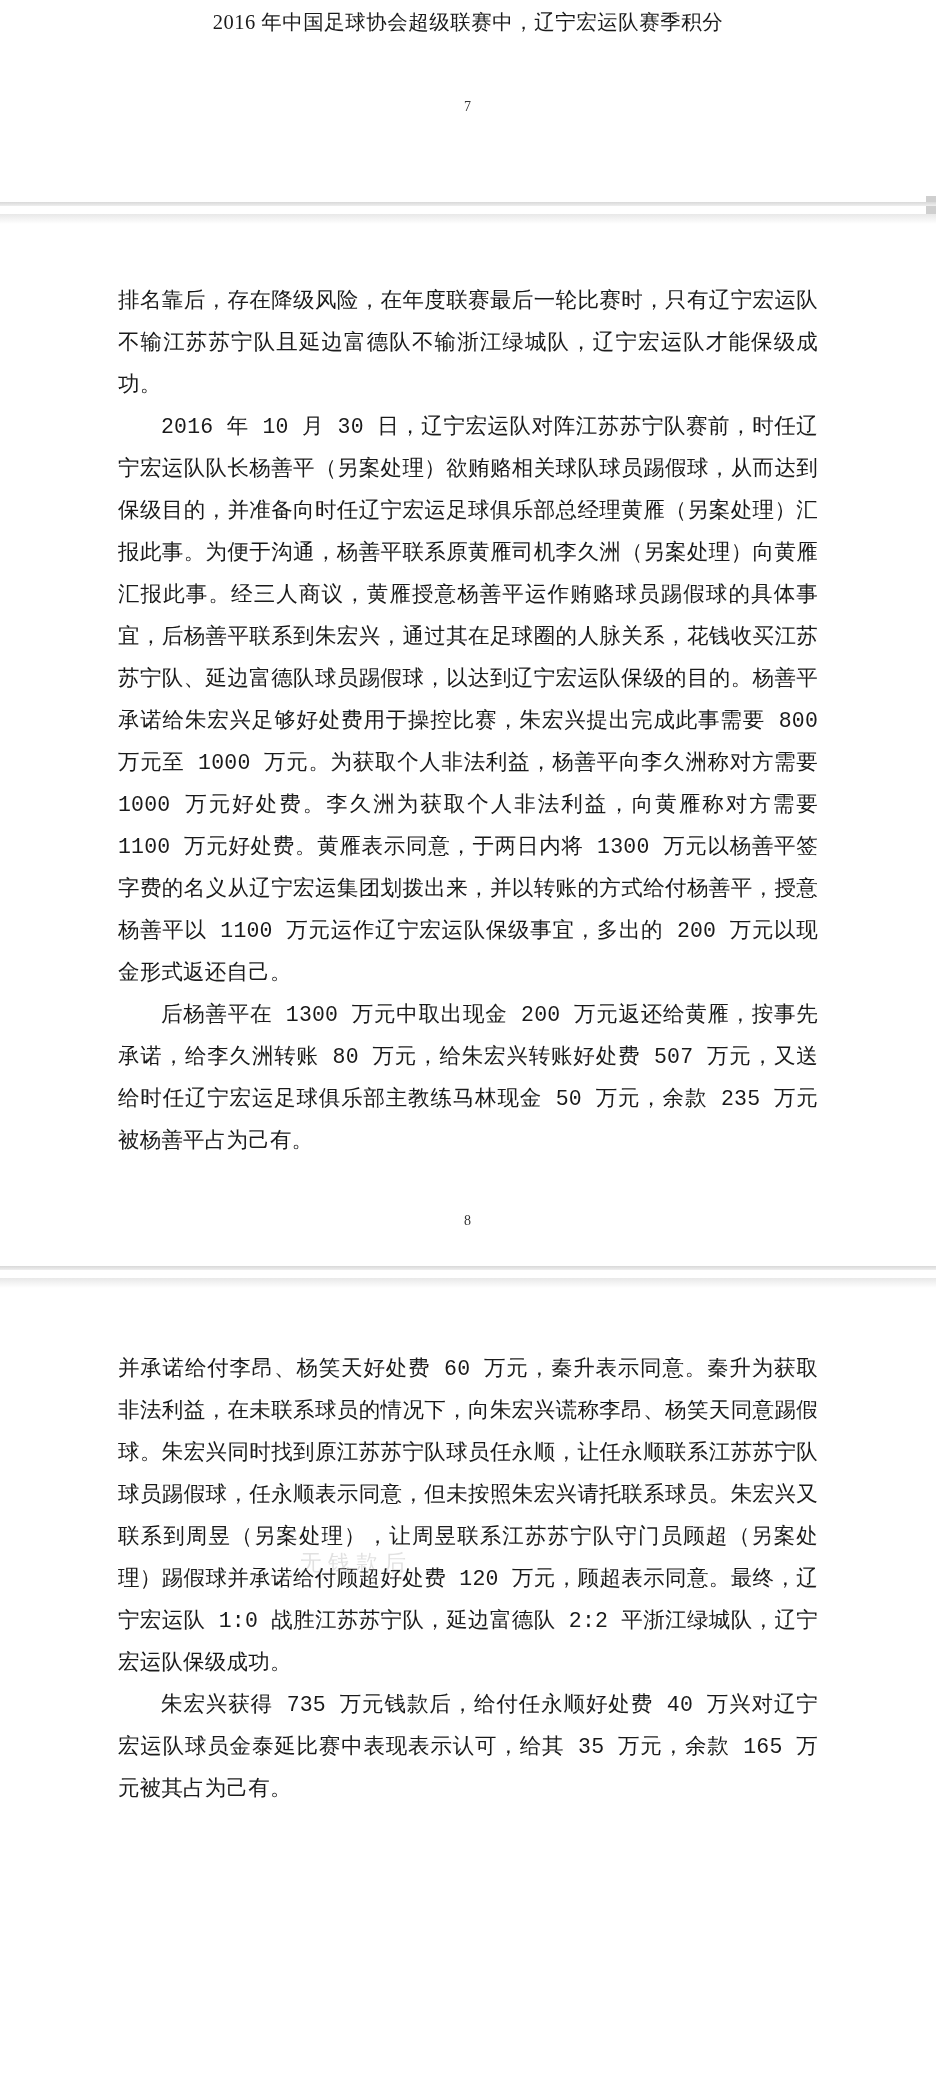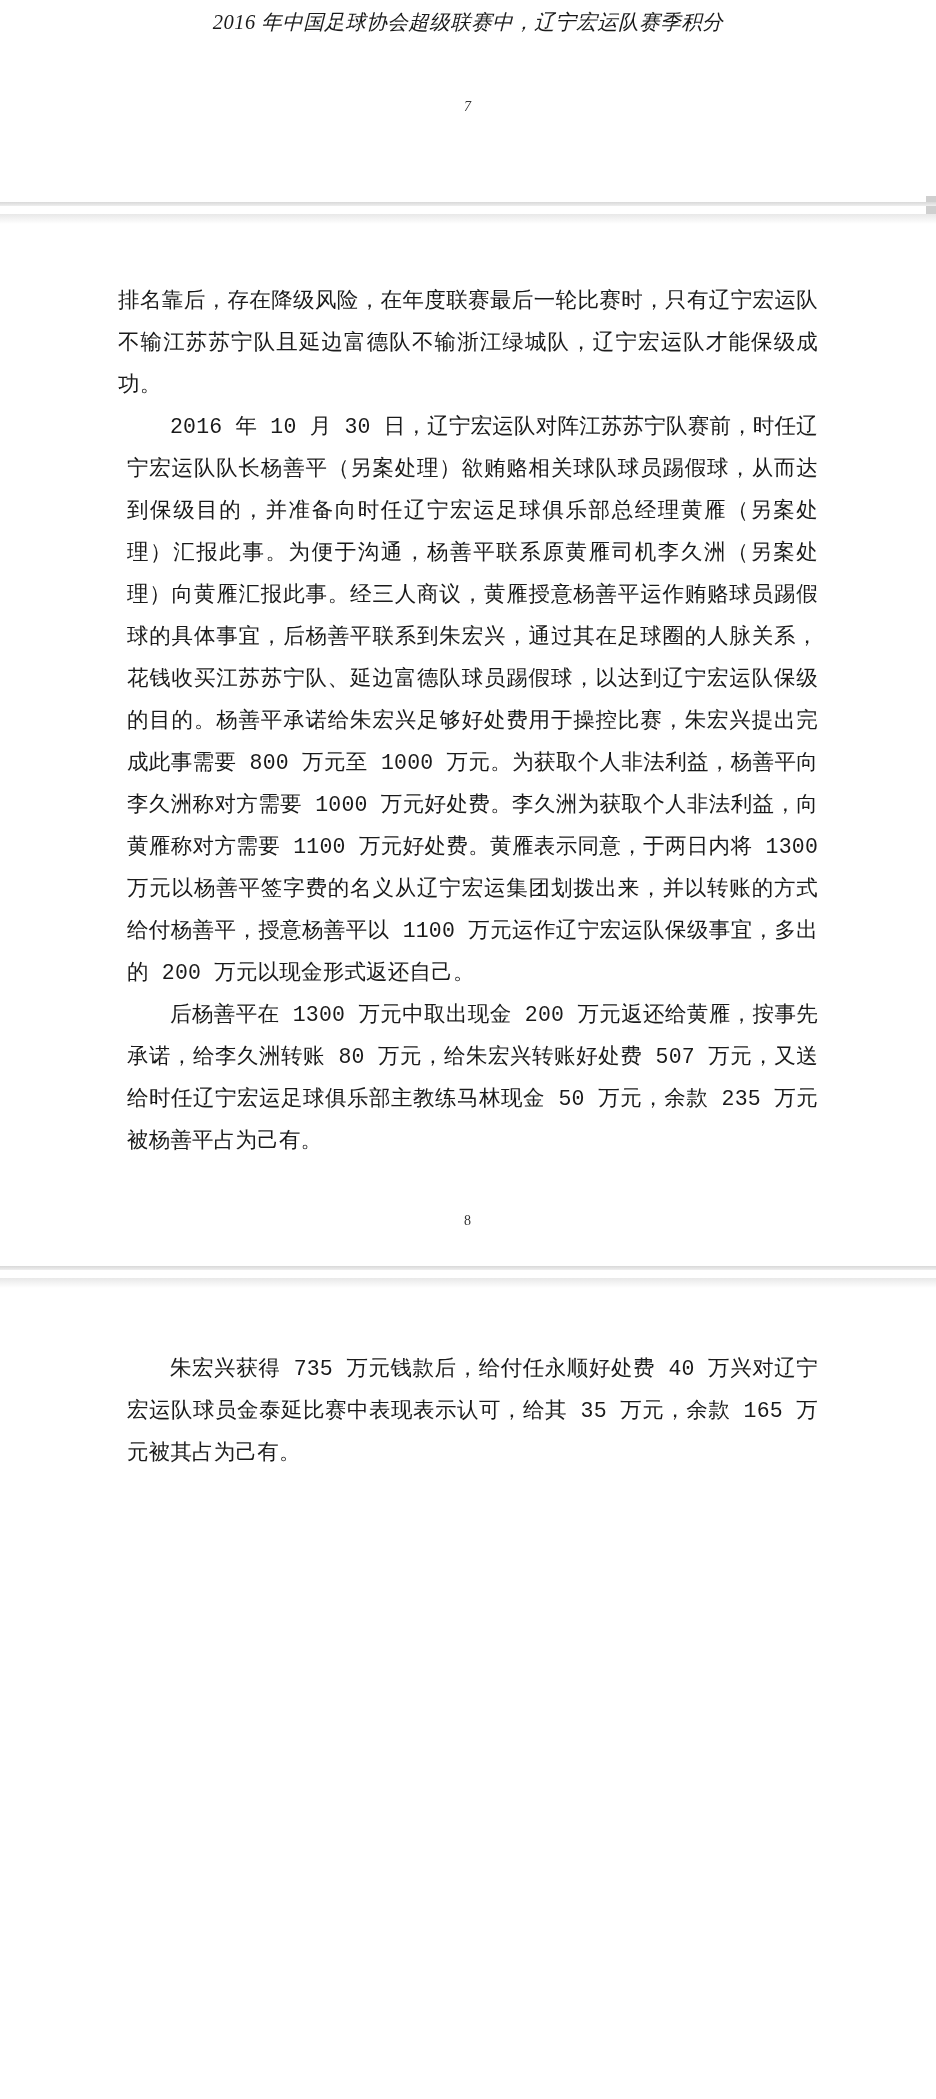--- a/index.html
+++ b/index.html
@@ -21,21 +21,20 @@
 
   
   .page-frag {
     position: relative;
     background: #ffffff;
     box-sizing: border-box;
   }
   .frag-top {
     height: 196px;
     padding: 0 52px;
-    font-style: italic;
   }
   .frag-mid {
     padding: 0 118px;
   }
   .frag-bottom {
     padding: 0 118px;
   }
 
   
   .seam {
@@ -87,21 +86,20 @@
     line-height: 42px;
     text-align: justify;
     text-align-last: left;
     text-justify: inter-ideograph;
     letter-spacing: 0.2px;
     margin: 0;
     font-family: Liberation Mono, monospace;
   }
   .para.indent {
     text-indent: 2em;
-    margin-left: 9px;
   }
   .body-block {
     padding-top: 56px;
   }
   .body-block-2 {
     padding-top: 60px;
   }
   .pad-after {
     height: 40px;
   }
@@ -144,20 +142,21 @@
     <div style="height:44px"></div>
     <div class="page-num">8</div>
     <div style="height:24px"></div>
   </div>
 
   <div class="seam"></div>
   <div class="seam-shadow"></div>
 
   <div class="page-frag frag-bottom">
     <div class="body-block-2">
+      <p class="para">并承诺给付李昂、杨笑天好处费 60 万元，秦升表示同意。秦升为获取非法利益，在未联系球员的情况下，向朱宏兴谎称李昂、杨笑天同意踢假球。朱宏兴同时找到原江苏苏宁队球员任永顺，让任永顺联系江苏苏宁队球员踢假球，任永顺表示同意，但未按照朱宏兴请托联系球员。朱宏兴又联系到周昱（另案处理），让周昱联系江苏苏宁队守门员顾超（另案处理）踢假球并承诺给付顾超好处费 120 万元，顾超表示同意。最终，辽宁宏运队 1:0 战胜江苏苏宁队，延边富德队 2:2 平浙江绿城队，辽宁宏运队保级成功。</p>
       <p class="para indent">朱宏兴获得 735 万元钱款后，给付任永顺好处费 40 万兴对辽宁宏运队球员金泰延比赛中表现表示认可，给其 35 万元，余款 165 万元被其占为己有。</p>
     </div>
     <div class="pad-after"></div>
   </div>
 
   <div class="watermark">无钱款后</div>
 
 </div>
 
 </body></html>

